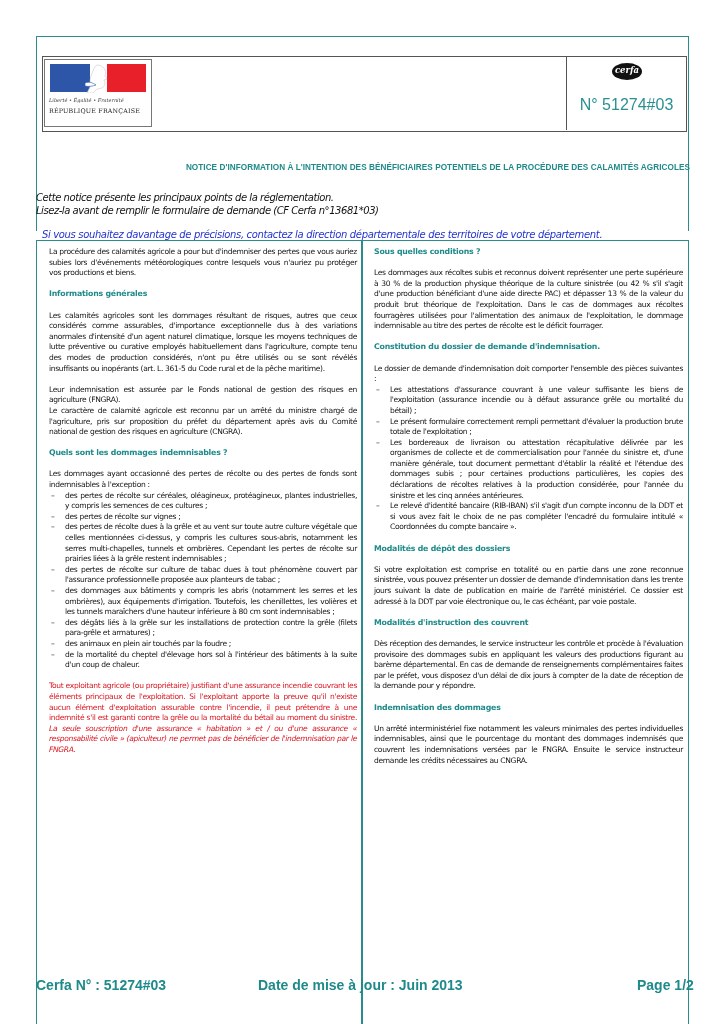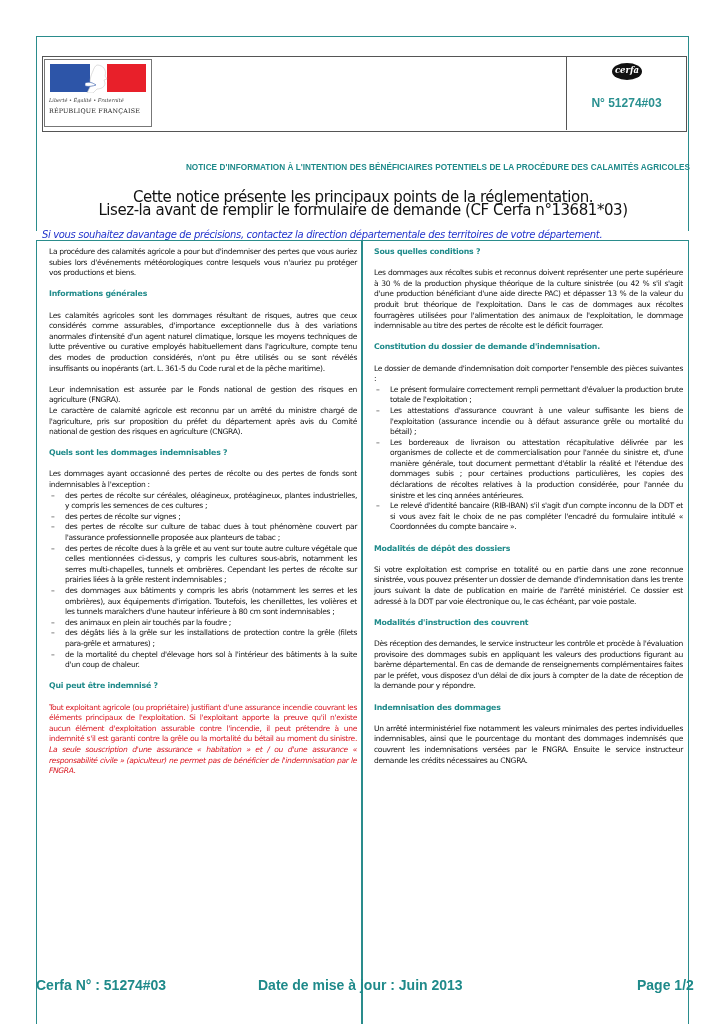--- a/index.html
+++ b/index.html
@@ -17,27 +17,27 @@
   .logo-motto { position:absolute; left:4px; top:37px; width:100px; font-family:"DejaVu Serif", serif;
                 font-style:italic; font-size:5px; color:#333; white-space:nowrap; }
   .logo-name { position:absolute; left:4px; top:47px; width:100px; font-family:"DejaVu Serif", serif;
                font-size:6.3px; letter-spacing:0.2px; color:#222; white-space:nowrap; }
   .cerfa-cell { position:absolute; left:566px; top:56px; width:119px; height:74px;
                 border-left:1px solid #555; }
   .cerfa-logo { position:absolute; left:45px; top:7px; width:30px; height:17px; background:#111;
                 border-radius:50%; color:#fff; font-family:"DejaVu Serif", serif; font-style:italic;
                 font-size:8.5px; text-align:center; line-height:15px; font-weight:bold; }
   .cerfa-num { position:absolute; left:0; top:40px; width:119px; text-align:center;
-               font-family:"Liberation Sans", sans-serif; font-weight:bold; font-size:12px; color:#2a9090; }
+               font-family:"Liberation Sans", sans-serif; font-weight:normal; font-size:16px; color:#2a9090; }
 
   .notice-title { position:absolute; left:36px; top:163px; width:654px; text-align:right;
                   font-family:"Liberation Sans", sans-serif; font-weight:bold; font-size:8.2px;
                   color:#1f8a8a; letter-spacing:0.05px; white-space:nowrap; }
-  .subtitle { position:absolute; left:36px; top:191px; width:654px; text-align:center;
-              font-size:15px; line-height:13px; color:#111;
+  .subtitle { position:absolute; left:36px; top:191px; width:654px; text-align:left;
+              font-style:italic; font-size:10px; line-height:13px; color:#111;
               font-family:"DejaVu Sans", sans-serif; letter-spacing:-0.45px; }
   .contact { position:absolute; left:42px; top:229px; width:648px;
              font-style:italic; font-size:10px; color:#2233cc; white-space:nowrap; letter-spacing:-0.35px;
              font-family:"DejaVu Sans", sans-serif; }
 
   .col { position:absolute; top:240px; height:880px; border:1.5px solid #2a8c8c; box-sizing:border-box;
          padding:6px 5px 0 12px; font-size:7.55px; line-height:10.6px; text-align:justify;
          letter-spacing:-0.32px; font-family:"DejaVu Sans", sans-serif; }
   .col-left { left:36px; width:327px; }
   .col-right { left:361px; width:328px; }
@@ -95,41 +95,40 @@
   <h3>Informations générales</h3>
   <p>Les calamités agricoles sont les dommages résultant de risques, autres que ceux considérés comme assurables, d'importance exceptionnelle dus à des variations anormales d'intensité d'un agent naturel climatique, lorsque les moyens techniques de lutte préventive ou curative employés habituellement dans l'agriculture, compte tenu des modes de production considérés, n'ont pu être utilisés ou se sont révélés insuffisants ou inopérants (art. L. 361-5 du Code rural et de la pêche maritime).</p>
   <p class="tight">Leur indemnisation est assurée par le Fonds national de gestion des risques en agriculture (FNGRA).</p>
   <p>Le caractère de calamité agricole est reconnu par un arrêté du ministre chargé de l'agriculture, pris sur proposition du préfet du département après avis du Comité national de gestion des risques en agriculture (CNGRA).</p>
 
   <h3>Quels sont les dommages indemnisables ?</h3>
   <p class="tight">Les dommages ayant occasionné des pertes de récolte ou des pertes de fonds sont indemnisables à l'exception :</p>
   <ul>
     <li>des pertes de récolte sur céréales, oléagineux, protéagineux, plantes industrielles, y compris les semences de ces cultures ;</li>
     <li>des pertes de récolte sur vignes ;</li>
+    <li>des pertes de récolte dues à la grêle et au vent sur toute autre culture végétale que celles mentionnées ci-dessus, y compris les cultures sous-abris, notamment les serres multi-chapelles, tunnels et ombrières. Cependant les pertes de récolte sur prairies liées à la grêle restent indemnisables ;</li>
     <li>des pertes de récolte sur culture de tabac dues à tout phénomène couvert par l'assurance professionnelle proposée aux planteurs de tabac ;</li>
-    <li>des pertes de récolte dues à la grêle et au vent sur toute autre culture végétale que celles mentionnées ci-dessus, y compris les cultures sous-abris, notamment les serres multi-chapelles, tunnels et ombrières. Cependant les pertes de récolte sur prairies liées à la grêle restent indemnisables ;</li>
     <li>des dommages aux bâtiments y compris les abris (notamment les serres et les ombrières), aux équipements d'irrigation. Toutefois, les chenillettes, les volières et les tunnels maraîchers d'une hauteur inférieure à 80 cm sont indemnisables ;</li>
+    <li>des dégâts liés à la grêle sur les installations de protection contre la grêle (filets para-grêle et armatures) ;</li>
     <li>des animaux en plein air touchés par la foudre ;</li>
-    <li>des dégâts liés à la grêle sur les installations de protection contre la grêle (filets para-grêle et armatures) ;</li>
     <li>de la mortalité du cheptel d'élevage hors sol à l'intérieur des bâtiments à la suite d'un coup de chaleur.</li>
   </ul>
 
-  <h3>Qui peut être indemnisé ?</h3>
   <p class="red"><span>Tout exploitant agricole (ou propriétaire) justifiant d'une assurance incendie couvrant les éléments principaux de l'exploitation. Si l'exploitant apporte la preuve qu'il n'existe aucun élément d'exploitation assurable contre l'incendie, il peut prétendre à une indemnité s'il est garanti contre la grêle ou la mortalité du bétail au moment du sinistre.</span> <em>La seule souscription d'une assurance « habitation » et / ou d'une assurance « responsabilité civile » (apiculteur) ne permet pas de bénéficier de l'indemnisation par le FNGRA.</em></p>
 </div>
 
 <div class="col col-right">
   <h3>Sous quelles conditions ?</h3>
   <p>Les dommages aux récoltes subis et reconnus doivent représenter une perte supérieure à 30 % de la production physique théorique de la culture sinistrée (ou 42 % s'il s'agit d'une production bénéficiant d'une aide directe PAC) et dépasser 13 % de la valeur du produit brut théorique de l'exploitation. Dans le cas de dommages aux récoltes fourragères utilisées pour l'alimentation des animaux de l'exploitation, le dommage indemnisable au titre des pertes de récolte est le déficit fourrager.</p>
 
   <h3>Constitution du dossier de demande d'indemnisation.</h3>
   <p class="tight">Le dossier de demande d'indemnisation doit comporter l'ensemble des pièces suivantes :</p>
   <ul>
+    <li>Les attestations d'assurance couvrant à une valeur suffisante les biens de l'exploitation (assurance incendie ou à défaut assurance grêle ou mortalité du bétail) ;</li>
     <li>Le présent formulaire correctement rempli permettant d'évaluer la production brute totale de l'exploitation ;</li>
-    <li>Les attestations d'assurance couvrant à une valeur suffisante les biens de l'exploitation (assurance incendie ou à défaut assurance grêle ou mortalité du bétail) ;</li>
     <li>Les bordereaux de livraison ou attestation récapitulative délivrée par les organismes de collecte et de commercialisation pour l'année du sinistre et, d'une manière générale, tout document permettant d'établir la réalité et l'étendue des dommages subis ; pour certaines productions particulières, les copies des déclarations de récoltes relatives à la production considérée, pour l'année du sinistre et les cinq années antérieures.</li>
     <li>Le relevé d'identité bancaire (RIB-IBAN) s'il s'agit d'un compte inconnu de la DDT et si vous avez fait le choix de ne pas compléter l'encadré du formulaire intitulé « Coordonnées du compte bancaire ».</li>
   </ul>
 
   <h3>Modalités de dépôt des dossiers</h3>
   <p>Si votre exploitation est comprise en totalité ou en partie dans une zone reconnue sinistrée, vous pouvez présenter un dossier de demande d'indemnisation dans les trente jours suivant la date de publication en mairie de l'arrêté ministériel. Ce dossier est adressé à la DDT par voie électronique ou, le cas échéant, par voie postale.</p>
 
   <h3>Modalités d'instruction des couvrent</h3>
   <p>Dès réception des demandes, le service instructeur les contrôle et procède à l'évaluation provisoire des dommages subis en appliquant les valeurs des productions figurant au barème départemental. En cas de demande de renseignements complémentaires faites par le préfet, vous disposez d'un délai de dix jours à compter de la date de réception de la demande pour y répondre.</p>
 

